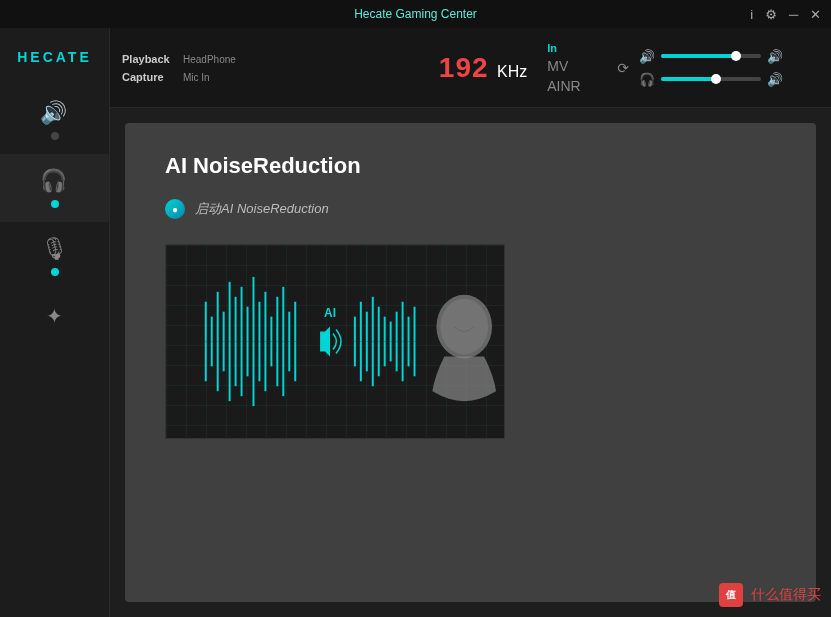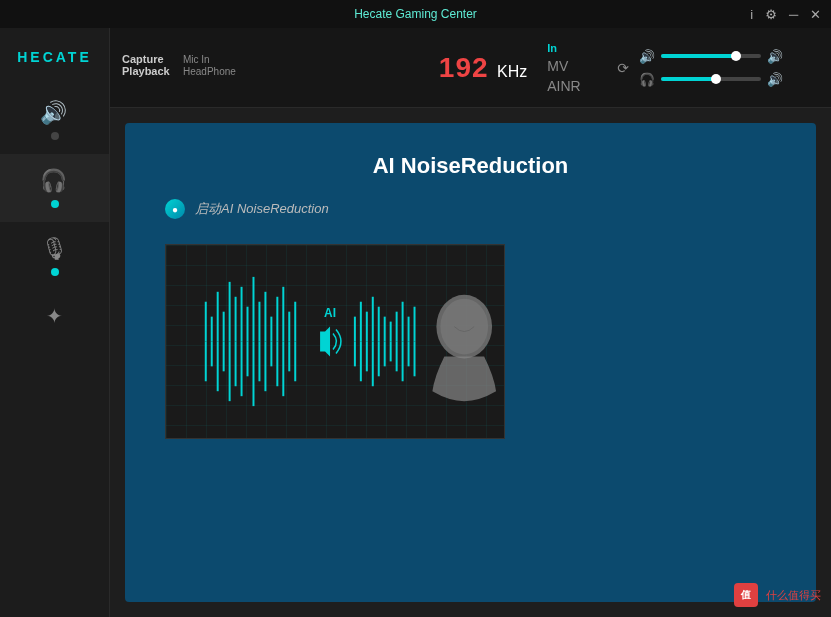--- a/index.html
+++ b/index.html
@@ -223,24 +223,23 @@
     .vol-plus {
       color: #888;
       font-size: 13px;
       cursor: pointer;
     }
 
     
     .main-panel {
       flex: 1;
       padding: 30px 40px;
-      background: #0c4a6e;
+      background: #404040;
       margin: 15px;
       border-radius: 4px;
-      text-align: center;
     }
 
     .section-title {
       color: #fff;
       font-size: 22px;
       font-weight: bold;
       margin-bottom: 20px;
     }
 
     .toggle-row {
@@ -313,21 +312,21 @@
       align-items: center;
       justify-content: center;
     }
     .watermark-icon span {
       color: #fff;
       font-size: 10px;
       font-weight: bold;
     }
     .watermark-text {
       color: #e04040;
-      font-size: 11px;
+      font-size: 14px;
     }
   </style>
 </head>
 <body>
 
 <div class="title-bar">
   <span class="title-bar-title">Hecate Gaming Center</span>
   <div class="title-bar-controls">
     <span class="title-bar-btn">i</span>
     <span class="title-bar-btn">⚙</span>
@@ -360,27 +359,27 @@
 
     <div class="sidebar-item">
       <span class="sidebar-icon" style="font-size:20px;">✦</span>
     </div>
   </div>
 
   <div class="content-area">
 
     <div class="top-bar">
       <div class="device-info">
+        <div class="device-row" style="margin-bottom:6px;">
+          <span class="device-label">Playback</span>
+          <span class="device-sub">HeadPhone</span>
+        </div>
         <div class="device-row">
           <span class="device-label">Capture</span>
           <span class="device-sub">Mic In</span>
-        </div>
-        <div class="device-row" style="margin-bottom:6px;">
-          <span class="device-label">Playback</span>
-          <span class="device-sub">HeadPhone</span>
         </div>
       </div>
 
       <div class="freq-display">
         <span class="freq-value">192</span>
         <span class="freq-unit">KHz</span>
       </div>
 
       <div class="right-info">
         <span class="right-label">In</span>

